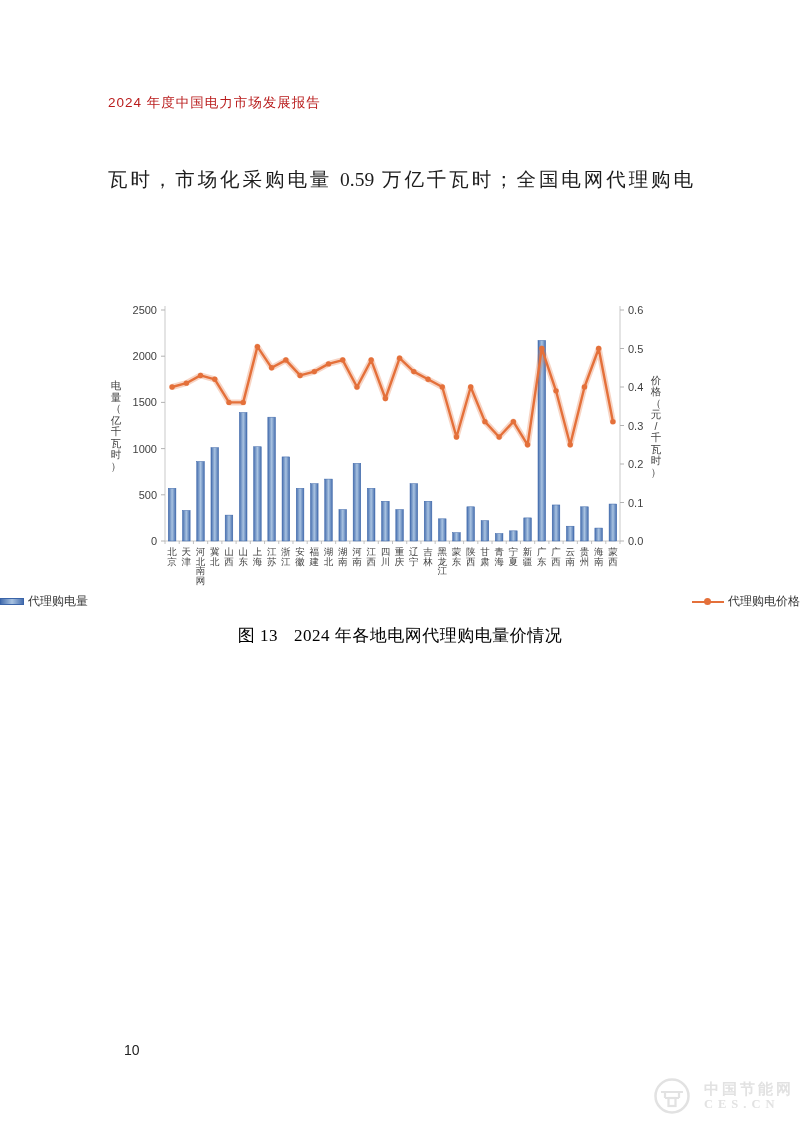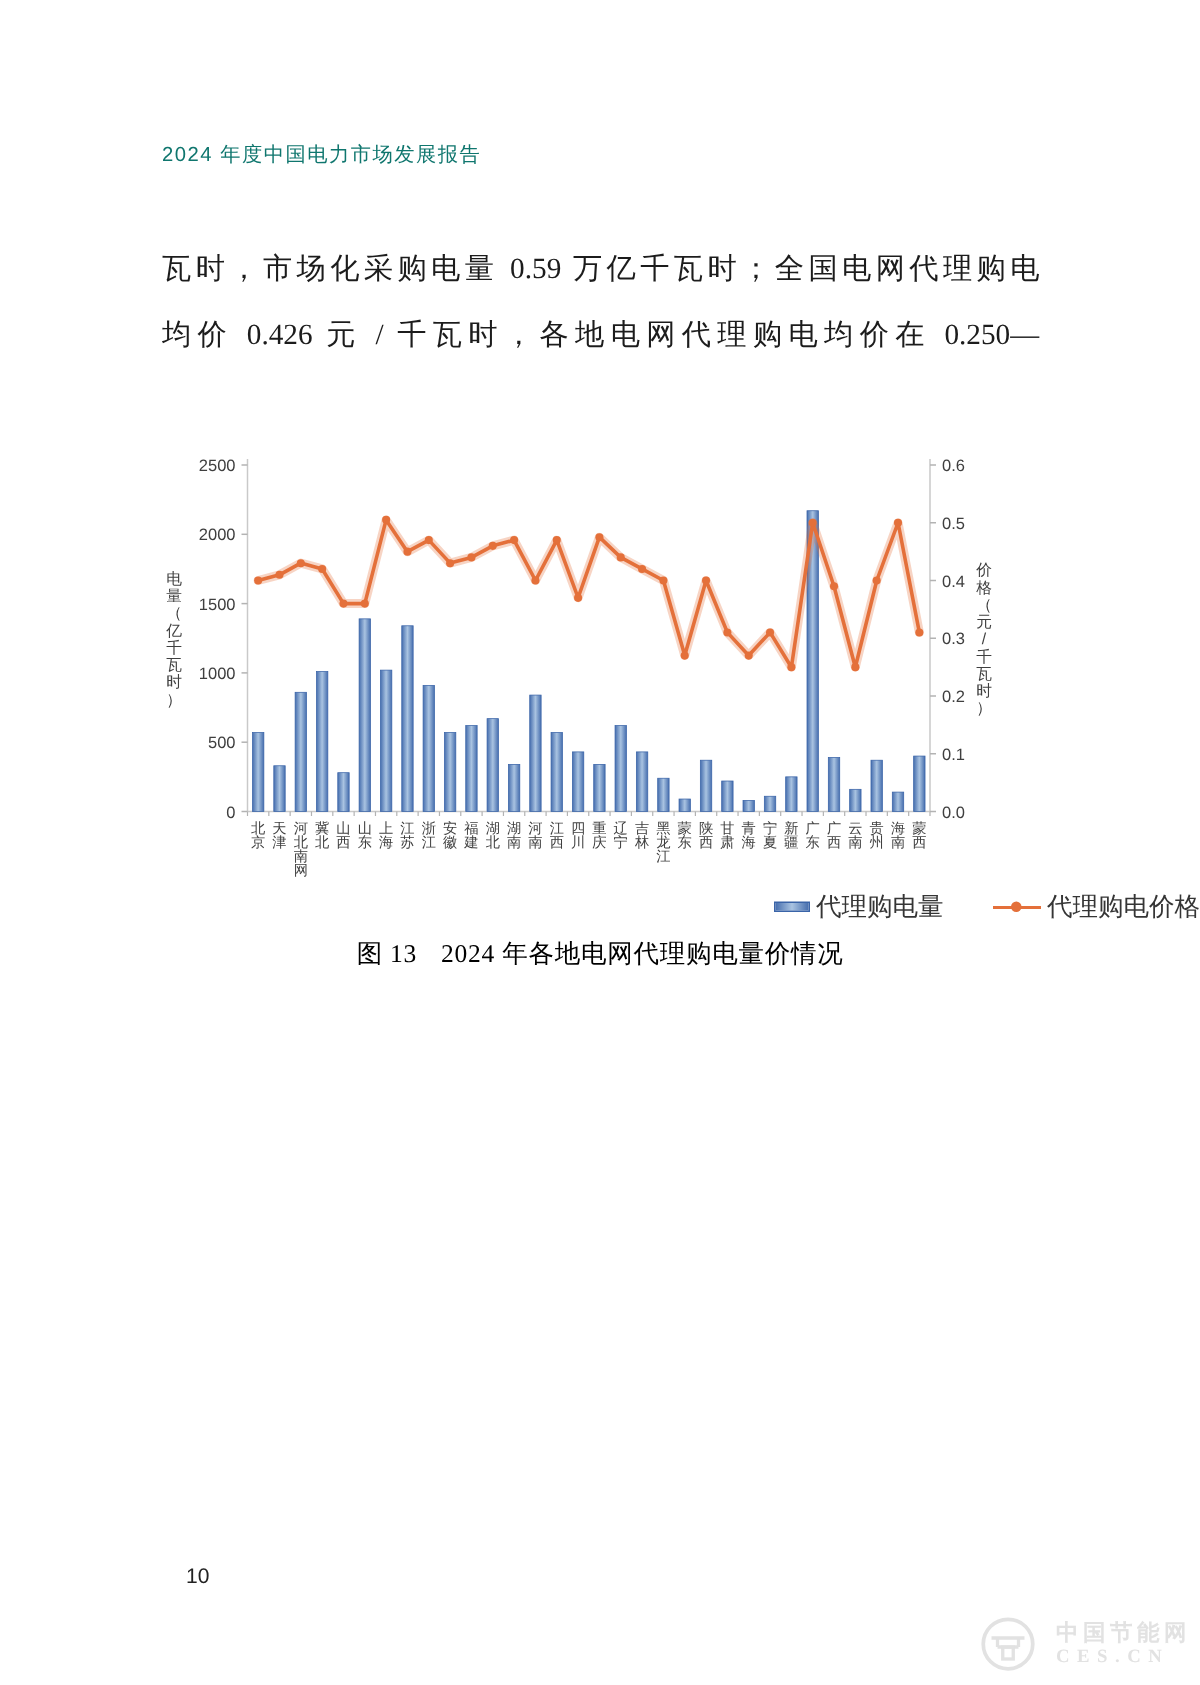--- a/index.html
+++ b/index.html
@@ -1,36 +1,36 @@
 <!DOCTYPE html>
 <html><head>
 <meta charset="utf-8">
 <style>
   * { margin:0; padding:0; box-sizing:border-box; }
   html,body { width:800px; height:1123px; background:#ffffff; overflow:hidden;
               font-family:"Liberation Sans","DejaVu Sans",sans-serif; }
   .page { position:relative; width:800px; height:1123px; background:#ffffff; }
 
   .doc-header { position:absolute; left:108px; top:94px; font-size:13.5px;
-                letter-spacing:1px; color:#0f766e;
+                letter-spacing:1px; color:#b91c1c;
                 font-family:"Liberation Sans","DejaVu Sans",sans-serif; }
 
   .body-text { position:absolute; left:108px; top:158px; width:585px;
                font-family:"Liberation Serif","DejaVu Serif",serif;
                font-size:19.5px; color:#1c1c1c; }
   .body-line { line-height:44px; height:44px; white-space:nowrap; }
   .body-line.jl { text-align:justify; text-align-last:justify; white-space:normal;
                   overflow:hidden; }
 
   .chart-wrap { position:absolute; left:0; top:0; width:800px; height:680px; }
   #chart-svg { position:absolute; left:100px; top:298px; }
 
   .legend { position:absolute; left:0; top:593px; width:800px; display:flex;
-            justify-content:flex-end; align-items:center; gap:33px;
-            font-size:17px; color:#353535; }
+            justify-content:space-between; align-items:center; gap:14px;
+            font-size:12px; color:#353535; }
   .legend-item { display:flex; align-items:center; gap:4px; }
   .swatch-bar { display:inline-block; width:24px; height:7px;
                 background:linear-gradient(90deg,#466eae 0%,#a9c3e1 50%,#466eae 100%);
                 border:0.5px solid #3a64a8; }
   .swatch-line { position:relative; display:inline-block; width:32px; height:8px; }
   .swatch-line .tr { position:absolute; left:0; top:3px; width:32px; height:2.5px;
                      background:#e4703a; }
   .swatch-line .dot { position:absolute; left:12px; top:0.5px; width:7px; height:7px;
                       border-radius:50%; background:#e4703a; }
 
@@ -49,21 +49,20 @@
 </style>
 </head>
 <body>
 
 <div class="page">
 
   <div class="doc-header">2024 年度中国电力市场发展报告</div>
 
   <div class="body-text">
     <div class="body-line jl">瓦时，市场化采购电量 0.59 万亿千瓦时；全国电网代理购电</div>
-    <div class="body-line jl">均价 0.426 元 / 千瓦时，各地电网代理购电均价在 0.250—</div>
   </div>
 
   <div class="chart-wrap">
     <svg id="chart-svg" width="600" height="292">
         <defs>
           <linearGradient id="barGrad" x1="0" y1="0" x2="1" y2="0">
             <stop offset="0%" stop-color="#466eae"></stop>
             <stop offset="50%" stop-color="#a9c3e1"></stop>
             <stop offset="100%" stop-color="#466eae"></stop>
           </linearGradient>

